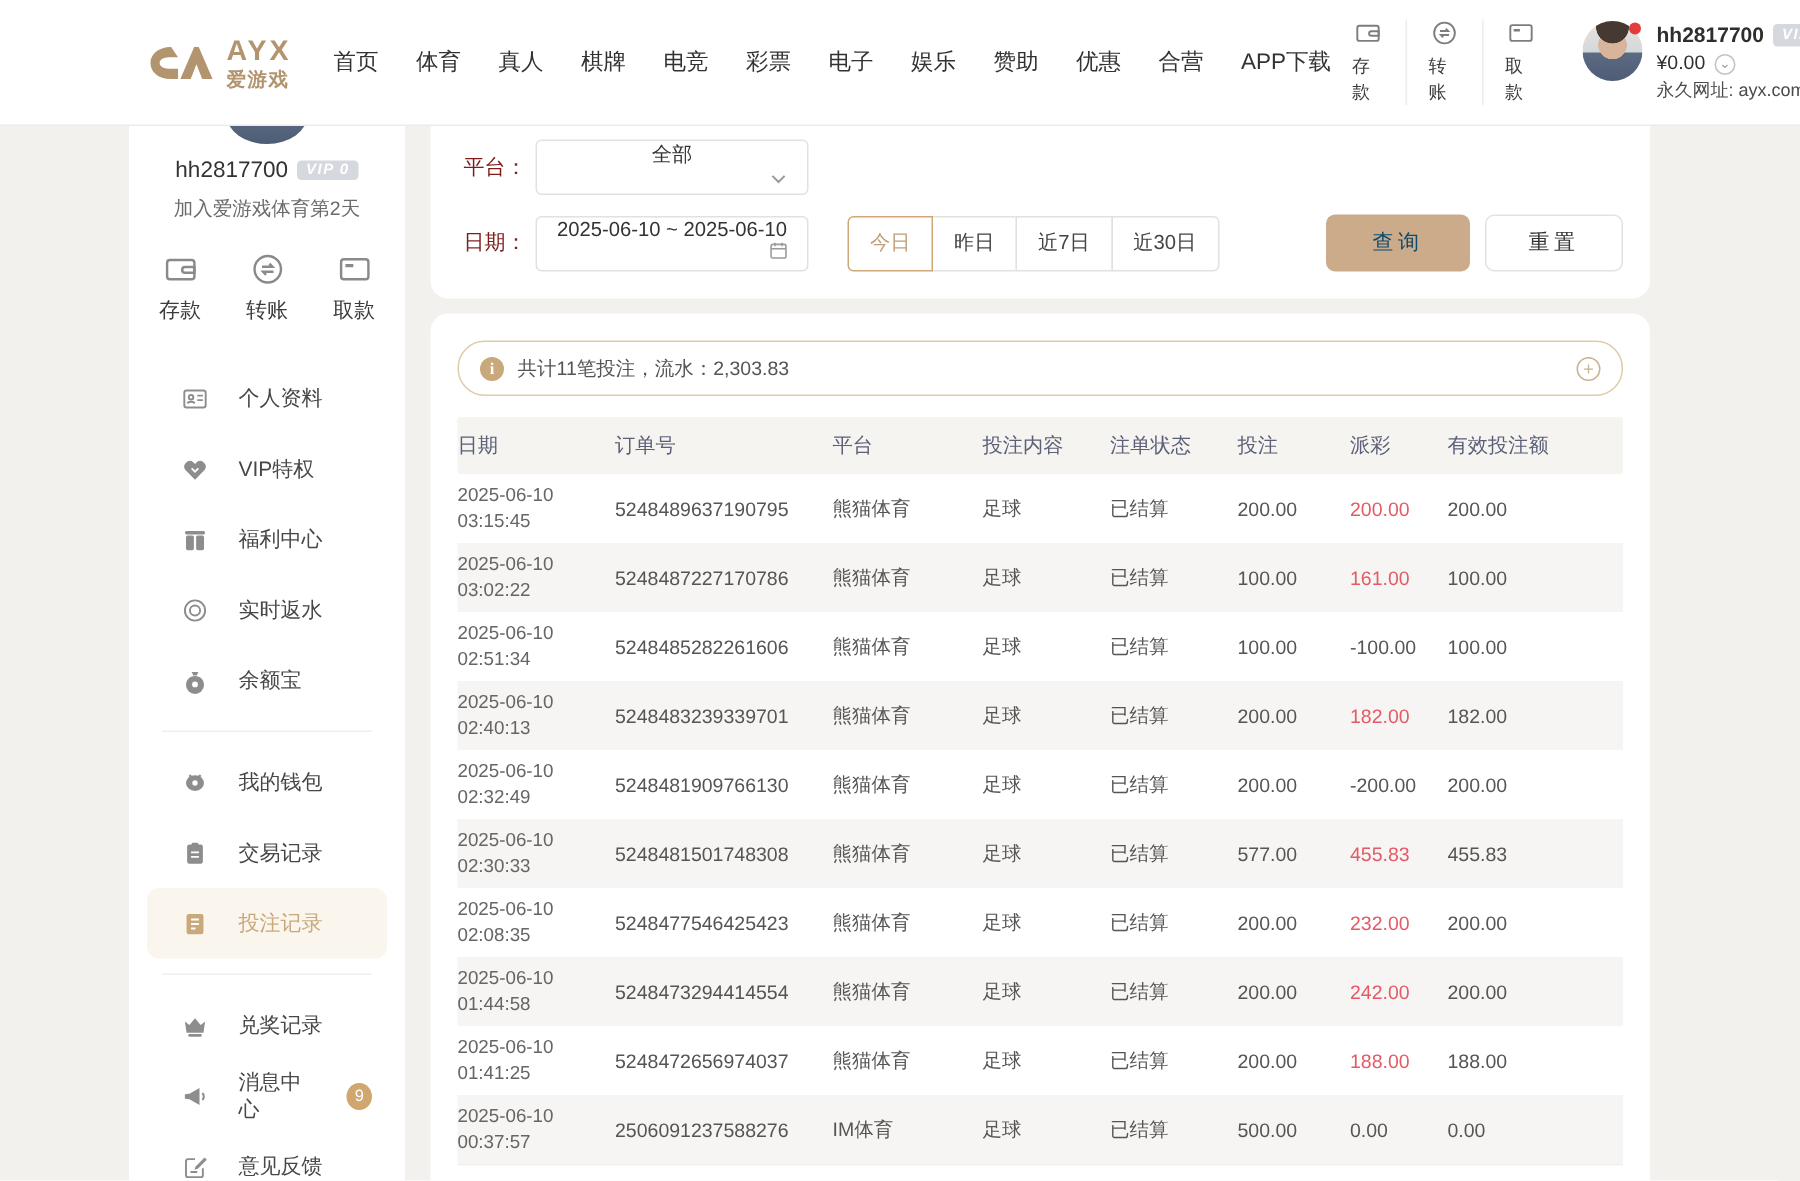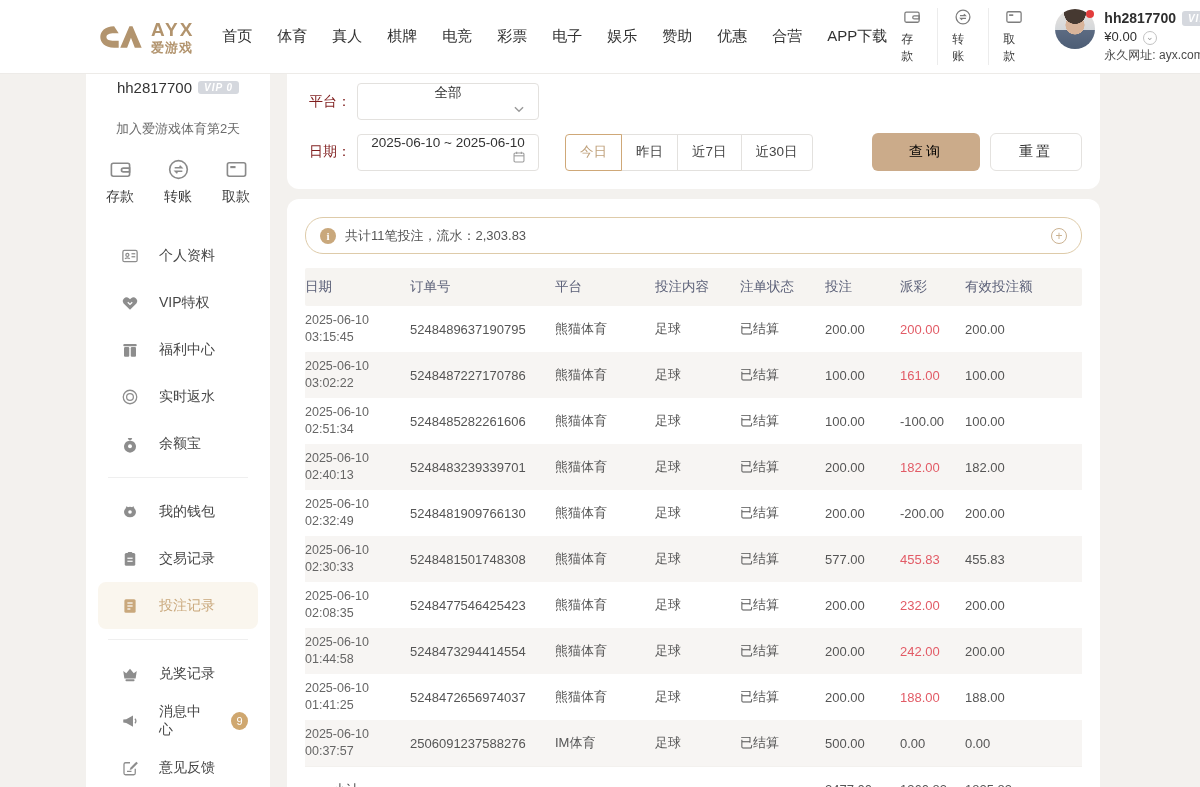--- a/index.html
+++ b/index.html
@@ -11,21 +11,21 @@
   html,body{margin:0;padding:0;}
   body{
     width:1200px;height:787px;overflow:hidden;background:var(--bg);
     font-family:"Liberation Sans","DejaVu Sans",sans-serif;color:var(--txt);
   }
   .icn{display:inline-flex;align-items:center;justify-content:center;flex:none;}
   .icn svg{width:100%;height:100%;display:block;}
 
   
   .topbar{
-    position:relative;z-index:5;height:74px;background:#fff;
+    position:relative;z-index:5;height:84px;background:#fff;
     display:flex;align-items:center;border-bottom:1px solid #edebe8;
     padding:0 96px 0 98px;
   }
   .logo{display:flex;align-items:center;gap:7px;}
   .logo-mark{width:46px;height:30px;}
   .logo-text{display:flex;flex-direction:column;line-height:1;color:#b2946e;}
   .logo-main{font-size:19px;font-weight:bold;letter-spacing:2px;}
   .logo-sub{font-size:13px;font-weight:bold;margin-top:2px;letter-spacing:1px;}
   .main-nav{display:flex;align-items:center;gap:25px;margin-left:28px;}
   .nav-item{font-size:15px;color:#323232;cursor:pointer;white-space:nowrap;}
@@ -61,21 +61,21 @@
     display:flex;flex-direction:column;align-items:center;
   }
   .side-avatar{width:54px;height:54px;margin-top:-27px;border-radius:50%;
     background:
       radial-gradient(circle at 50% 10%, #463931 0 26%, transparent 27%),
       radial-gradient(circle at 50% 40%, #d8b49a 0 30%, transparent 31%),
       linear-gradient(180deg,#e9e4df 0%,#d4d7da 52%,#5c6b82 53%,#4d5d75 100%);
   }
   .side-name-row{display:flex;align-items:center;gap:6px;margin-top:9px;}
   .side-name{font-size:15px;color:#333;}
-  .side-joined{font-size:13px;color:#6b6b6b;margin-top:24px;}
+  .side-joined{font-size:13px;color:#6b6b6b;margin-top:8px;}
   .side-actions{display:flex;gap:30px;margin-top:20px;}
   .sa{display:flex;flex-direction:column;align-items:center;gap:7px;cursor:pointer;}
   .sa .icn{width:28px;height:24px;color:#8a8a8a;}
   .sa-label{font-size:14px;color:#3c3c3c;}
   .side-menu{width:100%;padding:0 12px;margin-top:26px;}
   .menu-item{
     height:47px;display:flex;align-items:center;gap:20px;padding:0 10px 0 23px;
     font-size:14px;color:#474747;cursor:pointer;border-radius:8px;
   }
   .menu-item .icn{width:18px;height:18px;color:#8d8d8d;}
@@ -105,21 +105,21 @@
   .segmented{display:flex;margin-left:26px;}
   .seg{
     height:37px;padding:0 14px;display:flex;align-items:center;font-size:13.5px;color:#444;
     border:1px solid #e3e1de;background:#fff;cursor:pointer;margin-left:-1px;white-space:nowrap;
   }
   .seg:first-child{border-radius:4px 0 0 4px;margin-left:0;}
   .seg:last-child{border-radius:0 4px 4px 0;}
   .seg.active{border-color:#cfa878;color:#bfa07a;position:relative;z-index:1;}
   .f-buttons{margin-left:auto;display:flex;gap:10px;}
   .btn{height:38px;border-radius:6px;font-size:14px;display:flex;align-items:center;justify-content:center;cursor:pointer;letter-spacing:3px;}
-  .btn-primary{width:108px;background:#cbab8a;color:#000000;border:none;}
+  .btn-primary{width:96px;background:#cbab8a;color:#0c4a6e;border:none;}
   .btn-ghost{width:92px;background:#fff;color:#333;border:1px solid #e4e2df;}
 
   .table-card{background:var(--card);border-radius:12px;margin-top:10px;padding:18px 18px 0;}
   .banner{
     border:1px solid #decba9;border-radius:18px;height:37px;
     display:flex;align-items:center;padding:0 14px;
   }
   .info-icon{width:16px;height:16px;border-radius:50%;background:var(--accent);color:#fff;
     font-size:11px;font-weight:bold;display:flex;align-items:center;justify-content:center;font-family:"Liberation Serif",serif;}
   .banner-text{font-size:13px;color:#555;margin-left:9px;}

